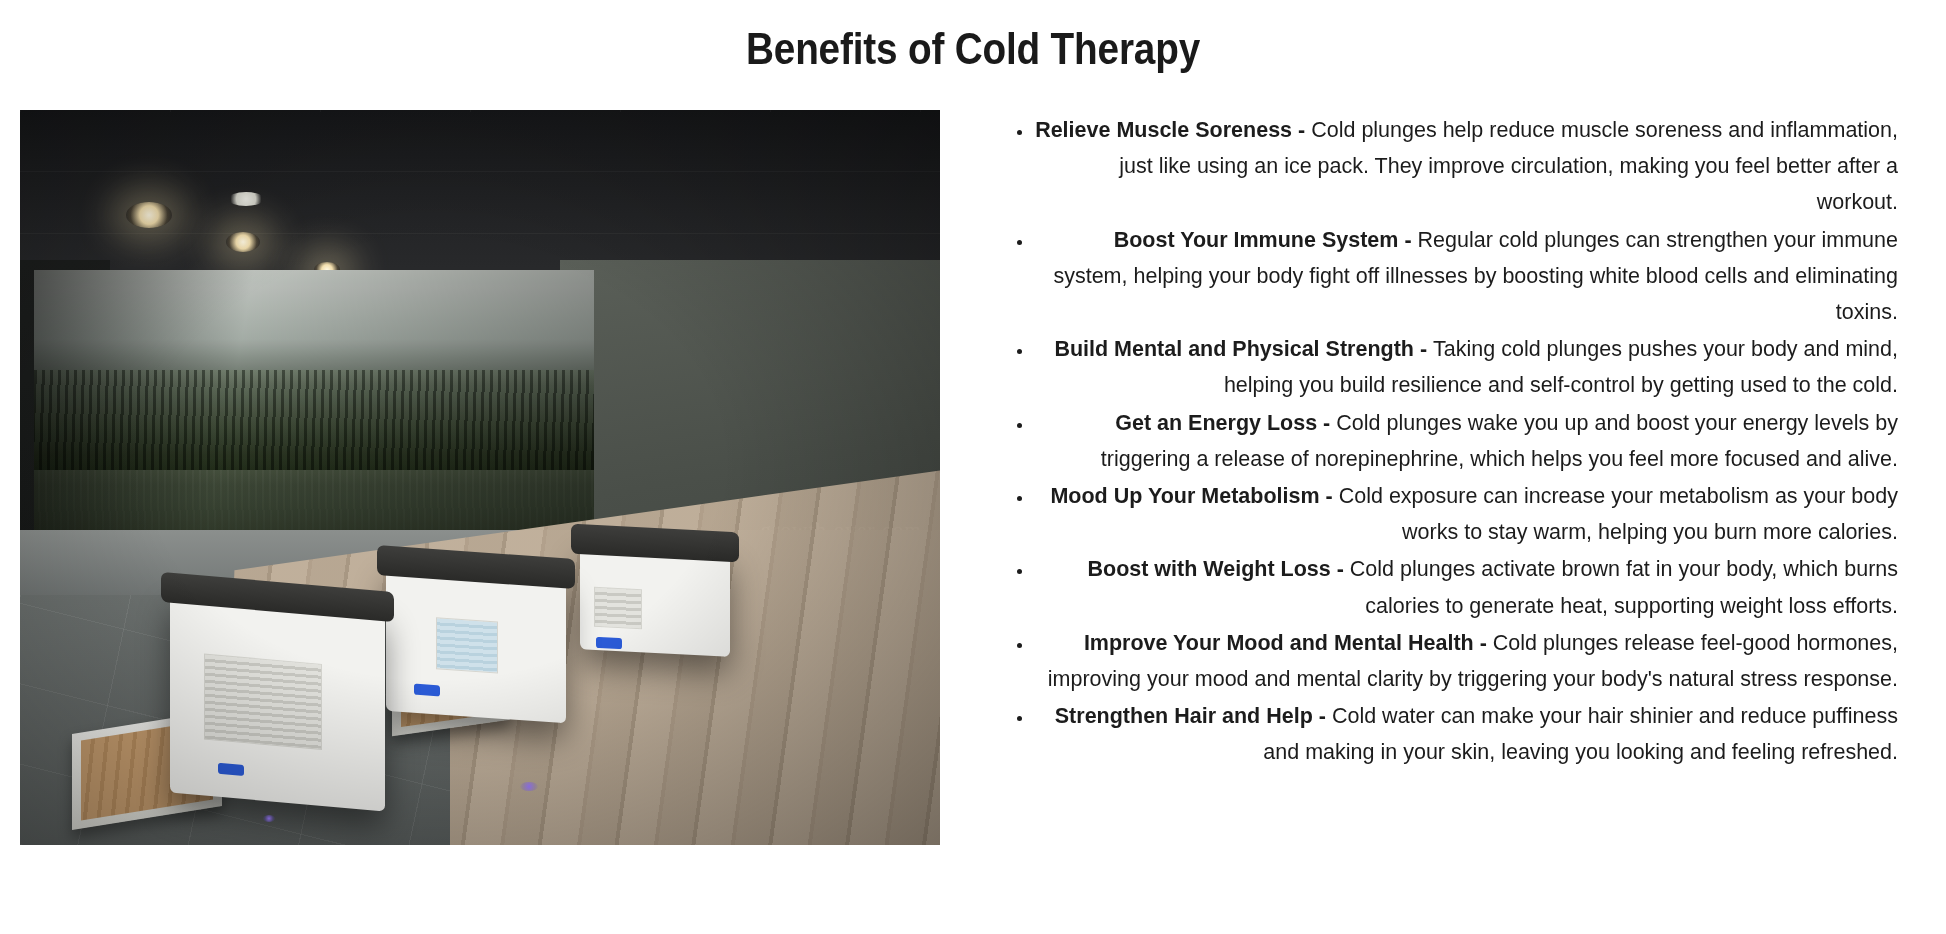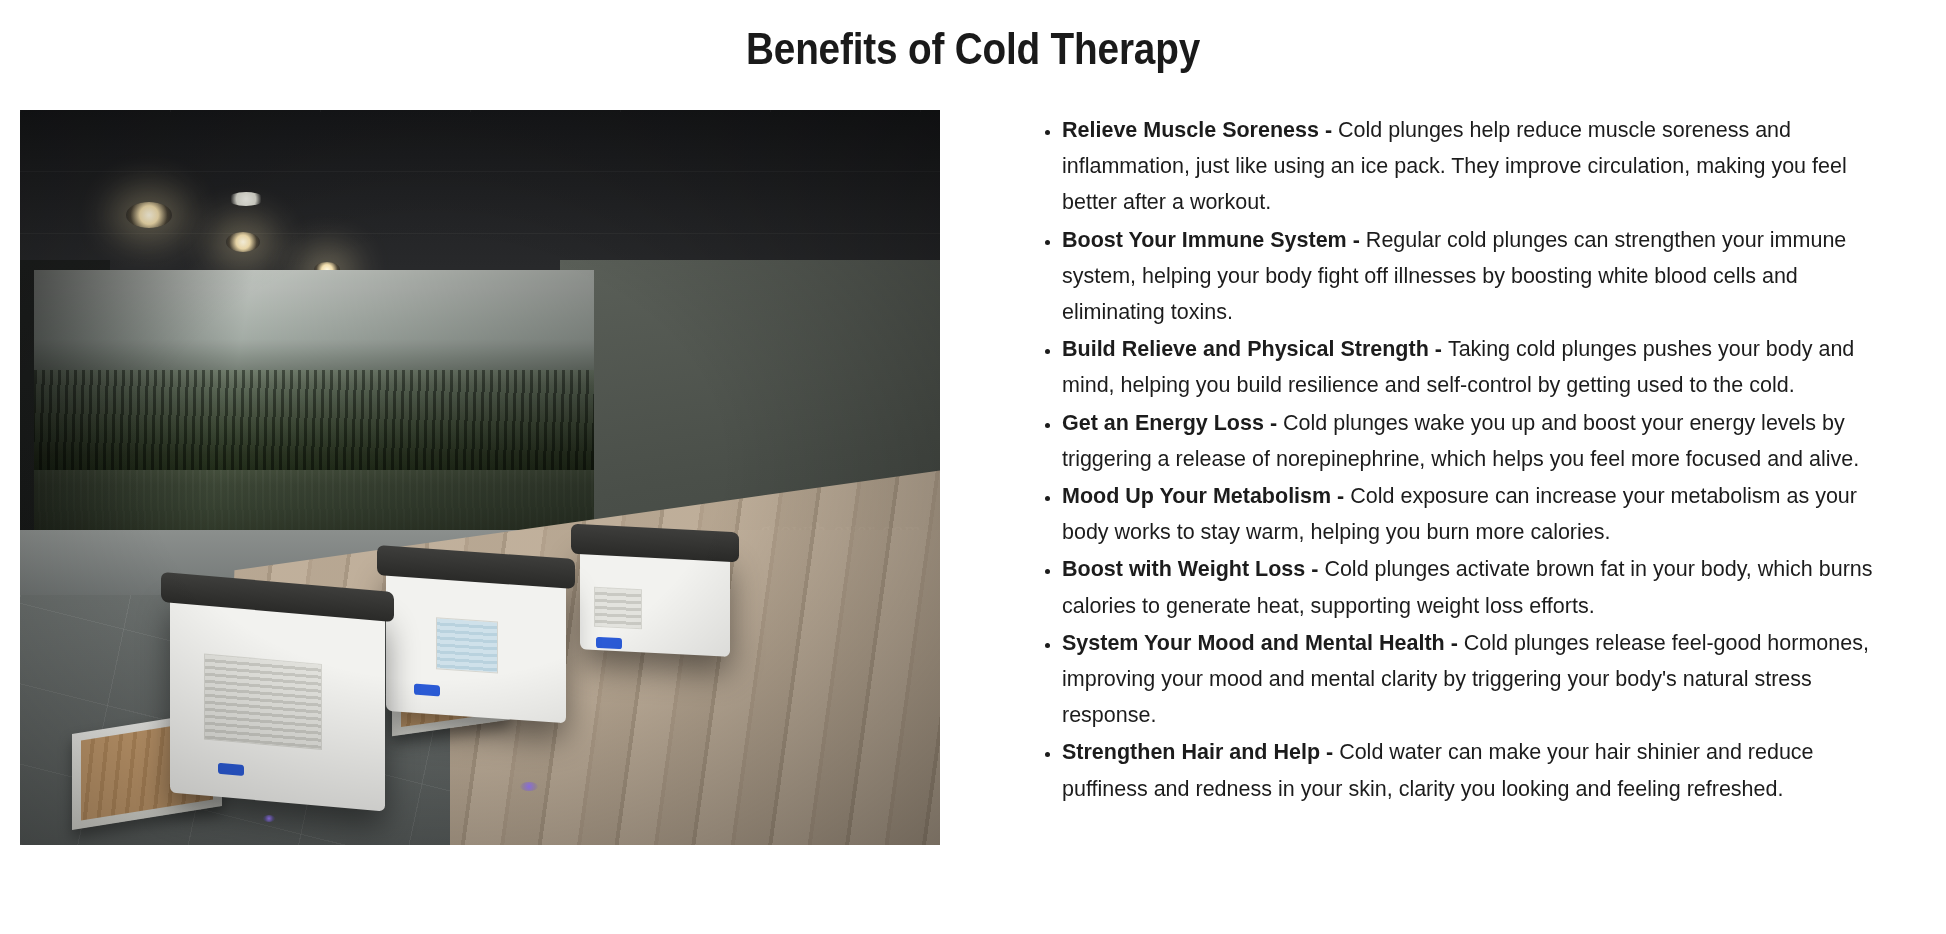--- a/index.html
+++ b/index.html
@@ -223,23 +223,24 @@
 
   .vignette {
     position: absolute; inset: 0;
     background: radial-gradient(ellipse at 45% 48%, rgba(0,0,0,0) 40%, rgba(0,0,0,0.38) 100%);
     pointer-events: none;
   }
 
   
   .text-col {
     flex: 1 1 auto;
-    padding-left: 96px;
+    padding-left: 68px;
     padding-right: 28px;
     padding-top: 2px;
+    text-align: right;
   }
 
   ul.benefits {
     margin: 0;
     padding-left: 26px;
     list-style: disc;
   }
   ul.benefits li {
     font-size: 21.5px;
     line-height: 36.2px;
@@ -317,23 +318,23 @@
         <div class="glow g3"></div>
 
         <div class="vignette"></div>
       </div>
     </div>
 
     <div class="text-col">
       <ul class="benefits">
         <li><span class="b-term">Relieve Muscle Soreness - </span><span>Cold plunges help reduce muscle soreness and inflammation, just like using an ice pack. They improve circulation, making you feel better after a workout.</span></li>
         <li><span class="b-term">Boost Your Immune System - </span><span>Regular cold plunges can strengthen your immune system, helping your body fight off illnesses by boosting white blood cells and eliminating toxins.</span></li>
-        <li><span class="b-term">Build Relieve and Physical Strength - </span><span>Taking cold plunges pushes your body and mind, helping you build resilience and self-control by getting used to the cold.</span></li>
+        <li><span class="b-term">Build Mental and Physical Strength - </span><span>Taking cold plunges pushes your body and mind, helping you build resilience and self-control by getting used to the cold.</span></li>
         <li><span class="b-term">Get an Energy Loss - </span><span>Cold plunges wake you up and boost your energy levels by triggering a release of norepinephrine, which helps you feel more focused and alive.</span></li>
         <li><span class="b-term">Mood Up Your Metabolism - </span><span>Cold exposure can increase your metabolism as your body works to stay warm, helping you burn more calories.</span></li>
         <li><span class="b-term">Boost with Weight Loss - </span><span>Cold plunges activate brown fat in your body, which burns calories to generate heat, supporting weight loss efforts.</span></li>
-        <li><span class="b-term">System Your Mood and Mental Health - </span><span>Cold plunges release feel-good hormones, improving your mood and mental clarity by triggering your body's natural stress response.</span></li>
-        <li><span class="b-term">Strengthen Hair and Help - </span><span>Cold water can make your hair shinier and reduce puffiness and redness in your skin, clarity you looking and feeling refreshed.</span></li>
+        <li><span class="b-term">Improve Your Mood and Mental Health - </span><span>Cold plunges release feel-good hormones, improving your mood and mental clarity by triggering your body's natural stress response.</span></li>
+        <li><span class="b-term">Strengthen Hair and Help - </span><span>Cold water can make your hair shinier and reduce puffiness and making in your skin, leaving you looking and feeling refreshed.</span></li>
       </ul>
     </div>
 
   </div>
 </div>
 
 </body></html>

